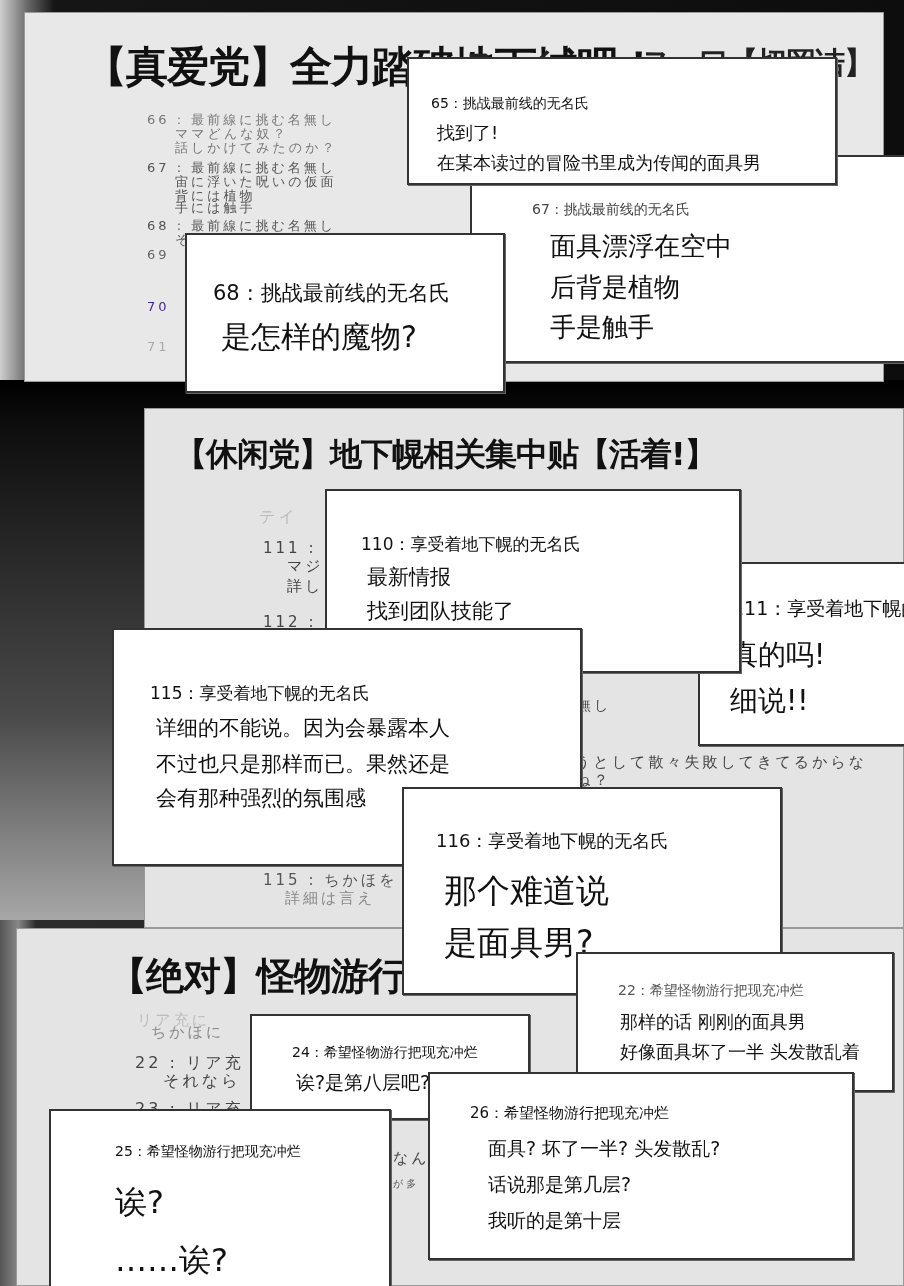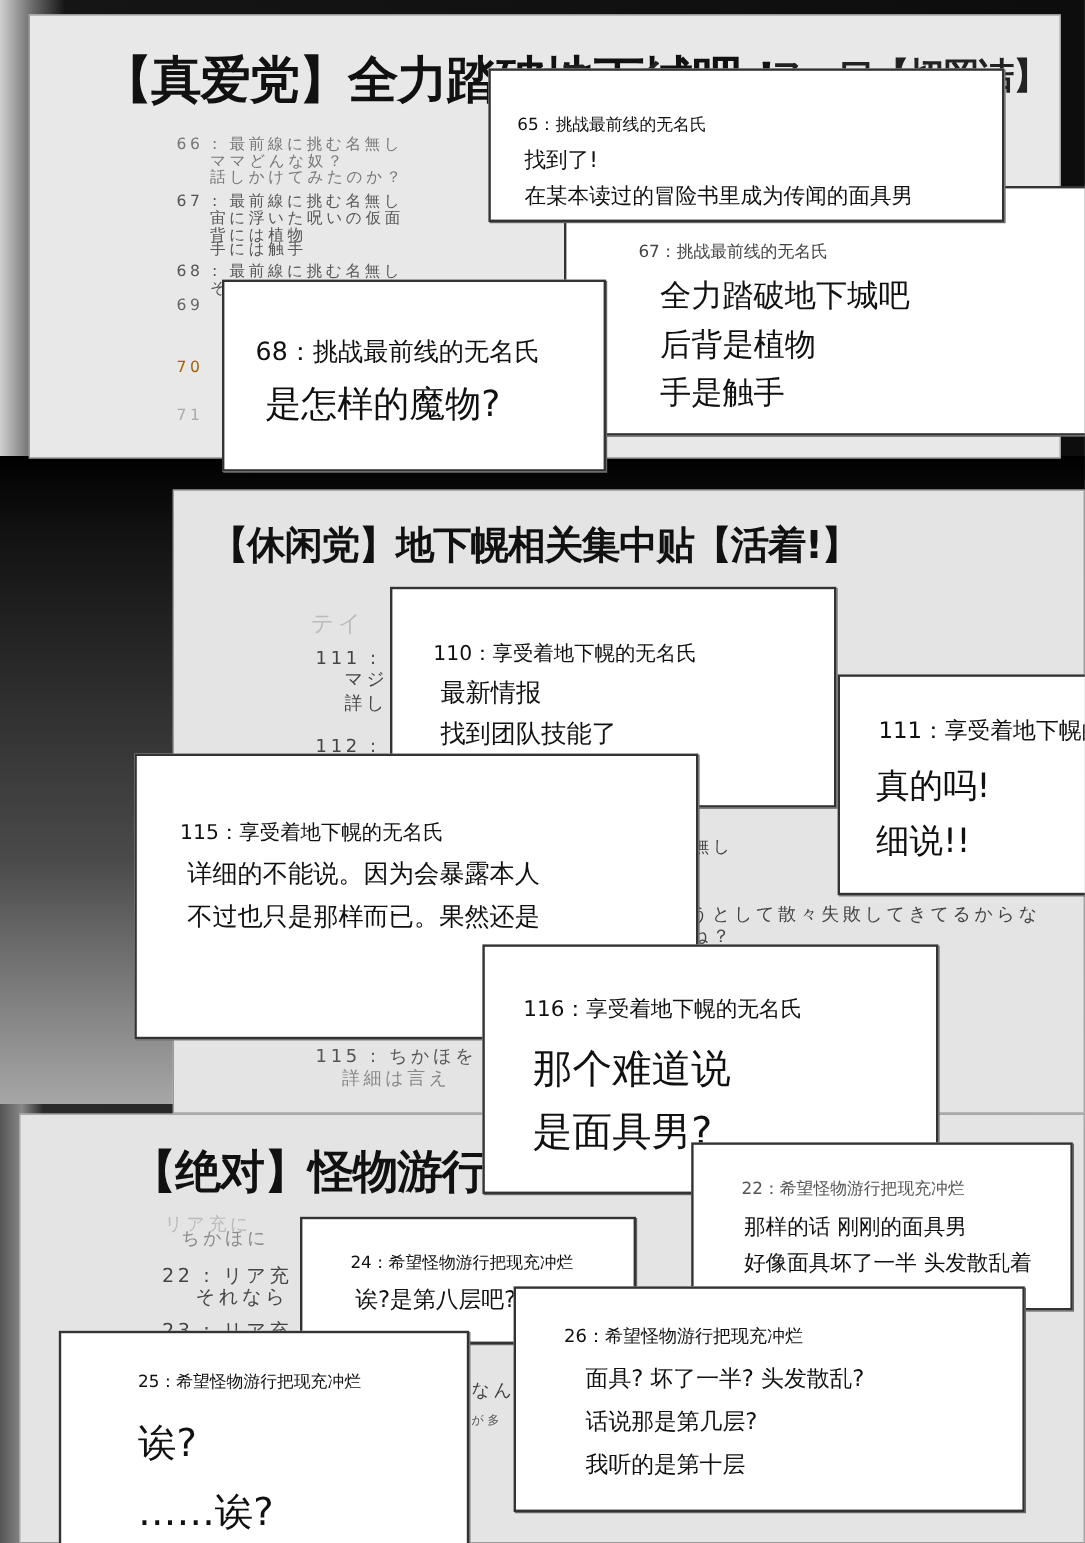--- a/index.html
+++ b/index.html
@@ -85,46 +85,46 @@
   <div class="jp-line" style="left:150px; top:160px; font-size:13px; color:#555;">宙に浮いた呪いの仮面</div>
   <div class="jp-line" style="left:150px; top:174px; font-size:13px; color:#555;">背には植物</div>
   <div class="jp-line" style="left:150px; top:186px; font-size:13px; color:#555;">手には触手</div>
 
   <div class="jp-line" style="left:122px; top:204px; font-size:13px; color:#555;">
     <span>68</span> : <span>最前線に挑む名無し</span>
   </div>
   <div class="jp-line" style="left:150px; top:218px; font-size:13px; color:#555;">それなんて魔物？</div>
 
   <div class="jp-line" style="left:122px; top:234px; font-size:13px; color:#666;">69</div>
-  <div class="jp-line" style="left:122px; top:286px; font-size:13px; color:#a16207;">70</div>
+  <div class="jp-line" style="left:122px; top:286px; font-size:13px; color:#4c1d95;">70</div>
   <div class="jp-line" style="left:122px; top:326px; font-size:13px; color:#aaa;">71</div>
 </div>
 
 <div class="box" style="left:470px; top:155px; width:450px; height:208px;">
   <div class="hdr" style="left:60px; top:44px; font-size:14px; color:#444;">67：挑战最前线的无名氏</div>
-  <div class="line" style="left:78px; top:72px; font-size:26px;">全力踏破地下城吧</div>
+  <div class="line" style="left:78px; top:72px; font-size:26px;">面具漂浮在空中</div>
   <div class="line" style="left:78px; top:113px; font-size:26px;">后背是植物</div>
   <div class="line" style="left:78px; top:153px; font-size:26px;">手是触手</div>
 </div>
 
 <div class="box" style="left:407px; top:57px; width:430px; height:128px;">
   <div class="hdr" style="left:22px; top:36px; font-size:14px;">65：挑战最前线的无名氏</div>
   <div class="line" style="left:28px; top:62px; font-size:18px;">找到了!</div>
   <div class="line" style="left:28px; top:92px; font-size:18px;">在某本读过的冒险书里成为传闻的面具男</div>
 </div>
 
 <div class="box" style="left:185px; top:233px; width:320px; height:160px;">
   <div class="hdr" style="left:26px; top:44px; font-size:21px;">68：挑战最前线的无名氏</div>
   <div class="line" style="left:34px; top:82px; font-size:30px;">是怎样的魔物?</div>
 </div>
 
 <div class="panel" style="left:144px; top:408px; width:760px; height:520px; background:#e4e4e4;">
   <div class="panel-title" style="left:30px; top:24px; font-size:32px;">【休闲党】地下幌相关集中贴【活着!】</div>
 
-  <div class="jp-line" style="left:114px; top:98px; font-size:19px; color:#bbb;">テイ</div>
+  <div class="jp-line" style="left:114px; top:98px; font-size:16px; color:#bbb;">テイ</div>
   <div class="jp-line" style="left:118px; top:130px; font-size:15px; color:#444;">
     <span>111</span> :
   </div>
   <div class="jp-line" style="left:142px; top:148px; font-size:15px; color:#444;">マジ</div>
   <div class="jp-line" style="left:142px; top:168px; font-size:15px; color:#444;">詳し</div>
   <div class="jp-line" style="left:118px; top:204px; font-size:15px; color:#444;">
     <span>112</span> :
   </div>
   <div class="jp-line" style="left:432px; top:288px; font-size:14px; color:#444;">無し</div>
   <div class="jp-line" style="left:430px; top:344px; font-size:15px; color:#444;">うとして散々失敗してきてるからな</div>
@@ -134,30 +134,31 @@
   </div>
   <div class="jp-line" style="left:140px; top:480px; font-size:15px; color:#888;">詳細は言え</div>
 </div>
 
 <div class="box" style="left:698px; top:562px; width:230px; height:184px;">
   <div class="hdr" style="left:32px; top:32px; font-size:19px;">111：享受着地下幌的无名氏</div>
   <div class="line" style="left:30px; top:72px; font-size:28px;">真的吗!</div>
   <div class="line" style="left:30px; top:118px; font-size:28px;">细说!!</div>
 </div>
 
-<div class="box" style="left:325px; top:489px; width:372px; height:184px;">
+<div class="box" style="left:325px; top:489px; width:416px; height:184px;">
   <div class="hdr" style="left:34px; top:42px; font-size:17px;">110：享受着地下幌的无名氏</div>
   <div class="line" style="left:40px; top:72px; font-size:21px;">最新情报</div>
   <div class="line" style="left:40px; top:106px; font-size:21px;">找到团队技能了</div>
 </div>
 
 <div class="box" style="left:112px; top:628px; width:470px; height:238px;">
   <div class="hdr" style="left:36px; top:52px; font-size:17px;">115：享受着地下幌的无名氏</div>
   <div class="line" style="left:42px; top:120px; font-size:21px;">不过也只是那样而已。果然还是</div>
   <div class="line" style="left:42px; top:84px; font-size:21px;">详细的不能说。因为会暴露本人</div>
+  <div class="line" style="left:42px; top:154px; font-size:21px;">会有那种强烈的氛围感</div>
 </div>
 
 <div class="panel" style="left:16px; top:928px; width:888px; height:358px; background:#e4e4e4;">
   <div class="panel-title" style="left:92px; top:22px; font-size:38px;">【绝对】怪物游行</div>
 
   <div class="jp-line" style="left:120px; top:82px; font-size:15px; color:#bbb;">リア充に</div>
   <div class="jp-line" style="left:134px; top:94px; font-size:15px; color:#888;">ちかほに</div>
   <div class="jp-line" style="left:118px; top:124px; font-size:16px; color:#444;">
     <span>22</span> : <span>リア充</span>
   </div>

